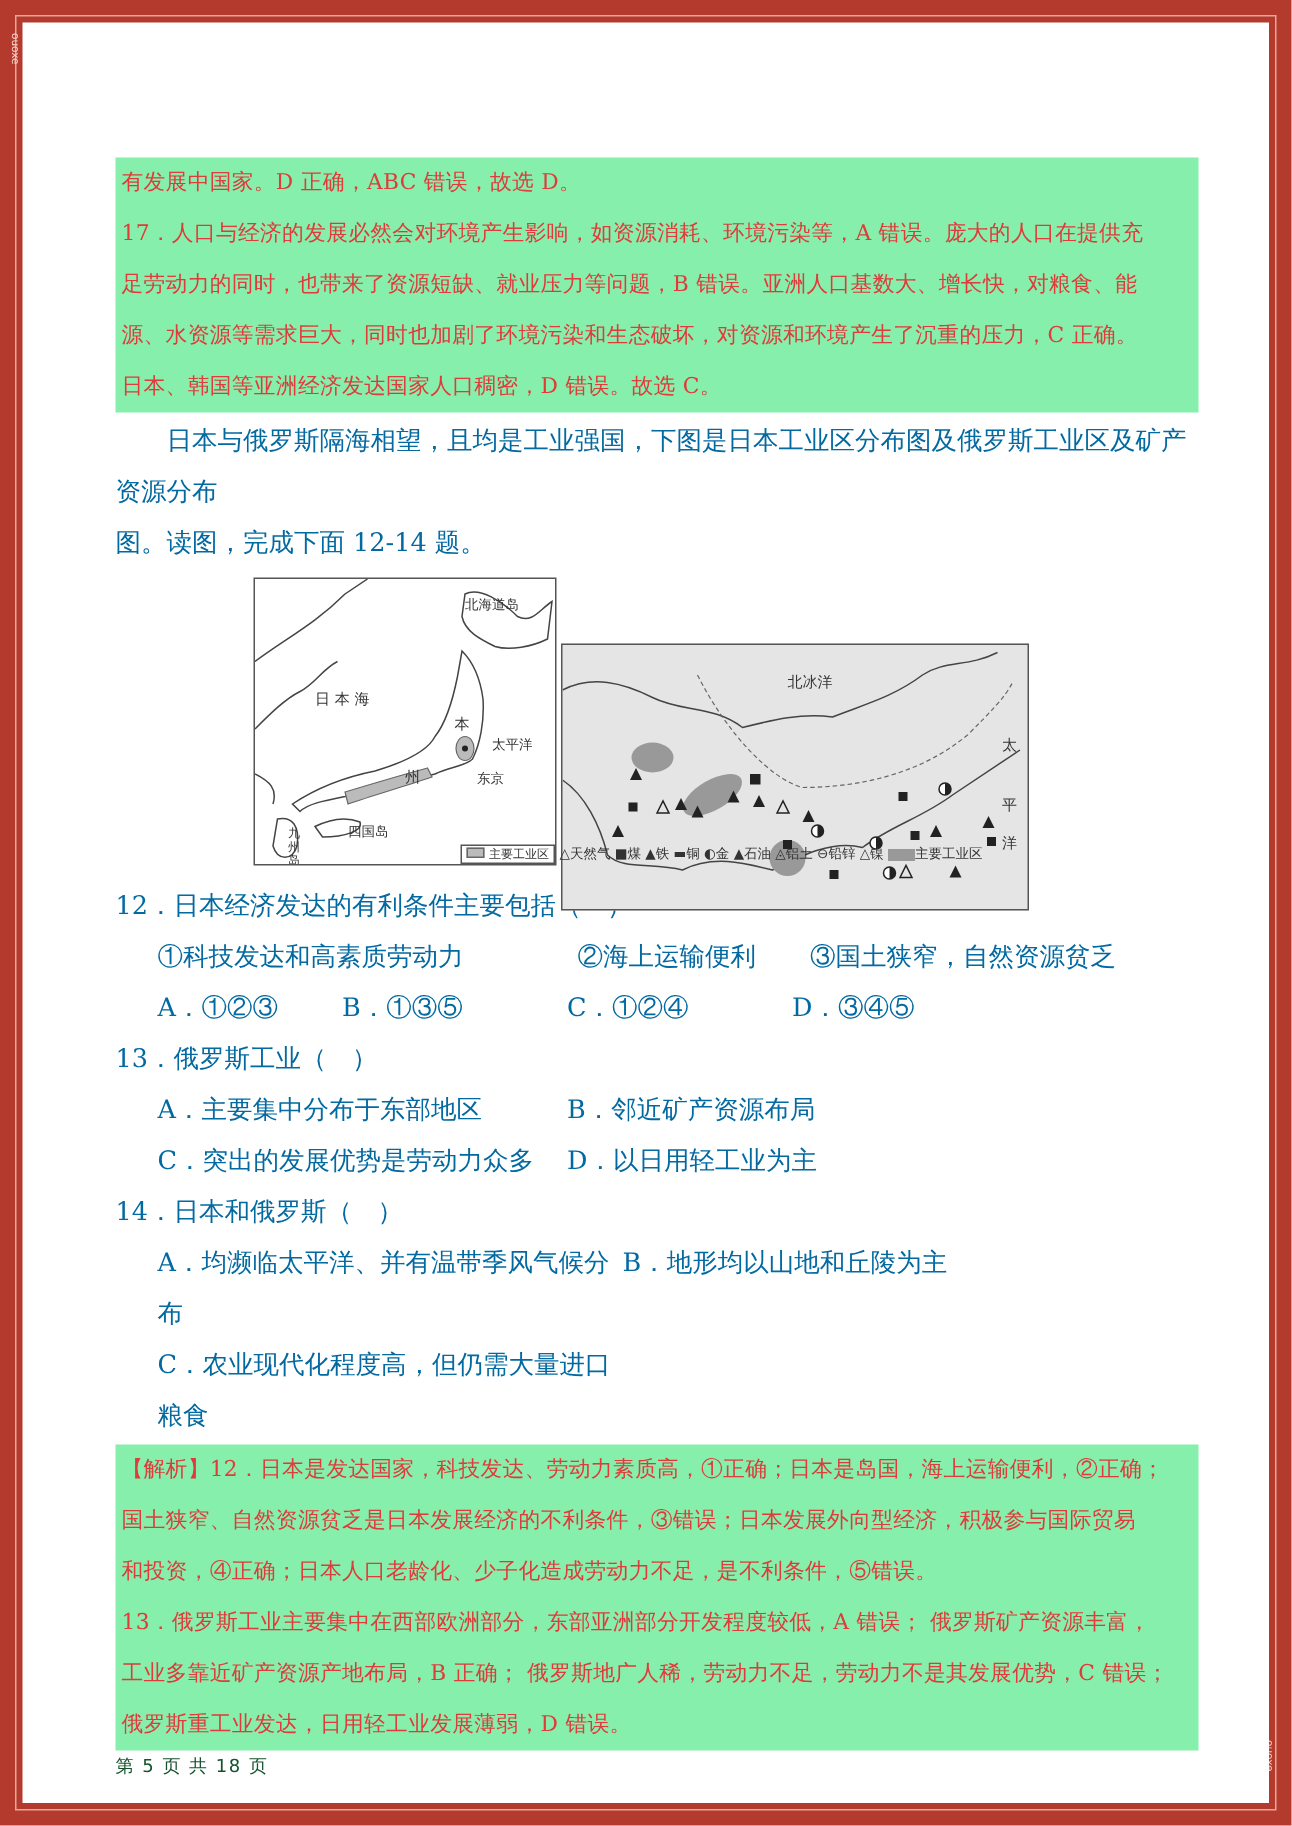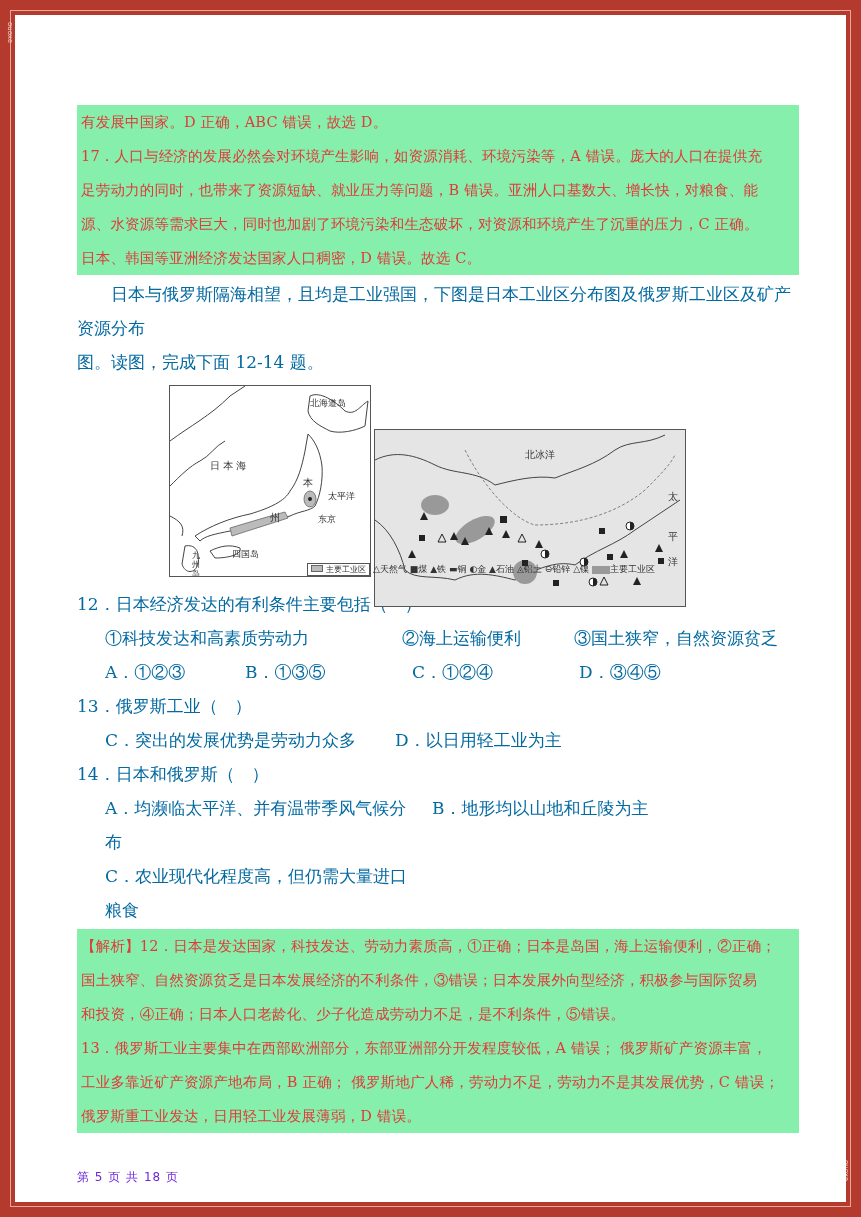--- a/index.html
+++ b/index.html
@@ -24,38 +24,38 @@
     position: absolute; left: 62px; top: 0; width: 722px;
   }
   .redbox {
     background: #86efac; color: #e03a3a; font-size: 14.5px; line-height: 34px;
     padding: 0 6px 0 4px; letter-spacing: 0.2px;
   }
   .redbox p { margin: 0; }
   .black { color: #0369a1; font-size: 17px; line-height: 34px; }
   .black p { margin: 0; }
   .indent { text-indent: 2em; }
-  .opt-row { display: flex; padding-left: 28px; gap: 17px; }
+  .opt-row { display: flex; padding-left: 28px; }
   .opt-row span { display: inline-block; }
   .maps { position: relative; height: 196px; margin: 6px 0 6px 0; }
   .map-jp {
     position: absolute; left: 92px; top: 0; width: 200px; height: 190px;
     border: 1px solid #555; background: #fff; overflow: hidden;
   }
   .map-ru {
     position: absolute; left: 297px; top: 16px; width: 310px; height: 176px;
     border: 1px solid #555; background: #e5e5e5; overflow: hidden; margin-top: 28px;
   }
   .map-legend {
     position: absolute; left: 296px; top: 178px; width: 330px; font-size: 9px; color: #333;
     white-space: nowrap; font-family: "DejaVu Sans", sans-serif;
   }
   .map-label { position: absolute; font-size: 10px; color: #333; }
   .footer {
-    position: absolute; left: 62px; top: 1154px; font-size: 12px; color: #6d28d9;
+    position: absolute; left: 62px; top: 1154px; font-size: 12px; color: #14532d;
     font-family: "DejaVu Sans", sans-serif; letter-spacing: 1px;
   }
 </style>
 </head>
 <body>
 
 <div class="frame-line"></div>
 <div class="corner-label" style="left:14px; top:22px;">ouoxe</div>
 <div class="corner-label" style="left:850px; top:1160px;">ouoxe</div>
 
@@ -177,20 +177,24 @@
         <span style="width:123px;">A．①②③</span>
         <span style="width:150px;">B．①③⑤</span>
         <span style="width:150px;">C．①②④</span>
         <span>D．③④⑤</span>
       </div>
     </div>
 
     <div class="black">
       <p>13．俄罗斯工业（　）</p>
       <div class="opt-row">
+        <span style="width:273px;">A．主要集中分布于东部地区</span>
+        <span>B．邻近矿产资源布局</span>
+      </div>
+      <div class="opt-row">
         <span style="width:273px;">C．突出的发展优势是劳动力众多</span>
         <span>D．以日用轻工业为主</span>
       </div>
     </div>
 
     <div class="black">
       <p>14．日本和俄罗斯（　）</p>
       <div class="opt-row">
         <span style="width:310px;">A．均濒临太平洋、并有温带季风气候分布</span>
         <span>B．地形均以山地和丘陵为主</span>

